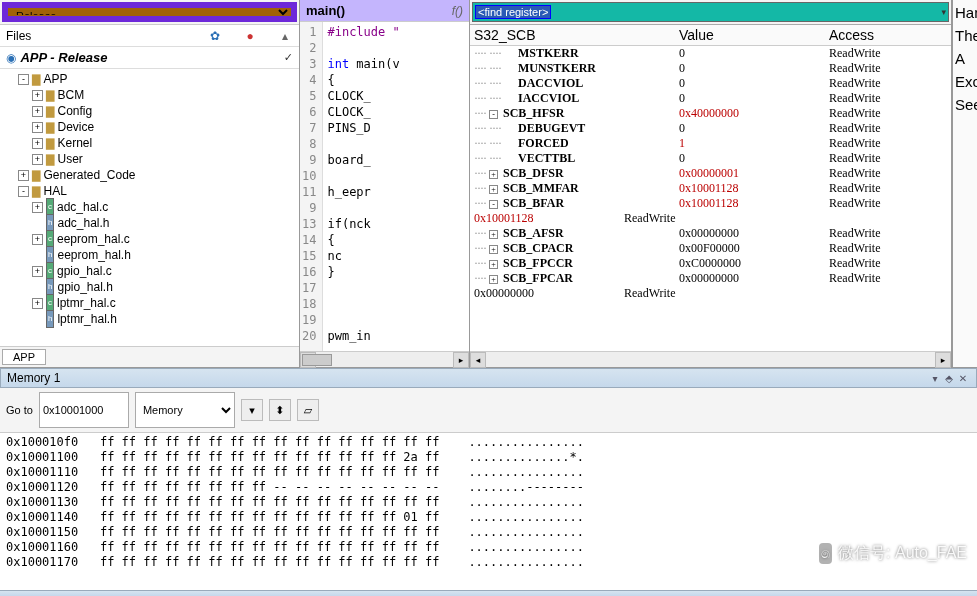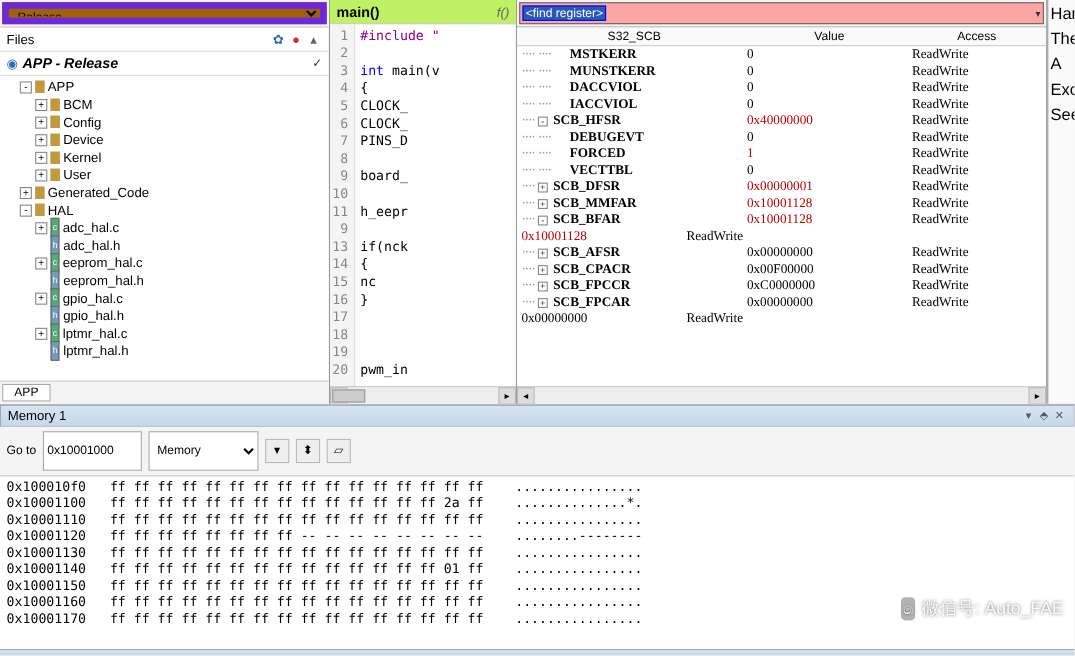--- a/index.html
+++ b/index.html
@@ -3,21 +3,21 @@
 <meta charset="utf-8">
 <style>
   * { box-sizing: border-box; margin: 0; padding: 0; }
   body { font-family: Tahoma, Arial, sans-serif; font-size: 11px; background: #f0f0f0; width: 977px; height: 596px; overflow: hidden; position: relative; }
   .container { display: flex; flex-direction: column; height: 596px; }
   .top-row { display: flex; height: 368px; border-bottom: 1px solid #999; }
   
   .left-panel { width: 300px; display: flex; flex-direction: column; border-right: 1px solid #999; background: #fff; }
   .release-bar { display: flex; padding: 2px; border-bottom: 1px solid #ccc; background:#f4f4f4; }
   .release-select { flex: 1; height: 20px; font-size: 11px; border: 6px solid #6d28d9; background: #a16207; padding: 1px 4px; }
-  .files-bar { display: flex; align-items: center; padding: 3px 6px; border-bottom: 1px solid #ddd; height: 22px; }
+  .files-bar { display: flex; align-items: center; padding: 3px 6px; border-bottom: 1px solid #ddd; height: 22px; gap: 19px; }
   .files-bar .label { flex: 1; font-size: 12px; }
   .files-bar .ico { width: 16px; text-align: center; font-size: 12px; }
   .gear { color: #2a6fb5; }
   .reddot { color: #c33; font-size: 14px; }
   .arrow { color: #666; font-size: 10px; }
   .app-header { padding: 3px 6px; border-bottom: 1px solid #ddd; display: flex; align-items: center; gap: 4px; }
   .app-header .cube { color: #2a6fb5; font-size: 12px; }
   .app-header .txt { font-size: 13px; font-weight: bold; font-style: italic; }
   .check { margin-left: auto; color: #333; }
   .tree { flex: 1; overflow: auto; padding: 2px 4px; font-size: 12px; line-height: 16px; }
@@ -25,40 +25,40 @@
   .tree-item .tg { display:inline-block; width:11px; height:11px; border:1px solid #888; text-align:center; line-height:9px; font-size:9px; margin-right:3px; background:#fff; }
   .tree-item .sp { display:inline-block; width:14px; }
   .tree-item .fold { color: #c19a3f; margin-right: 3px; font-size: 11px; }
   .tree-item .file { color: #fff; background:#888; border:1px solid #666; font-size:8px; padding:0 1px; margin-right:3px; }
   .tree-item .c { background:#5a7; }
   .tree-item .h { background:#79b; }
   .tab-bar { border-top: 1px solid #ccc; background:#f4f4f4; padding:2px; }
   .tab { display:inline-block; border:1px solid #aaa; background:#fff; padding:1px 10px; font-size:11px; }
   
   .code-panel { width: 170px; display:flex; flex-direction:column; border-right:1px solid #999; background:#fff; }
-  .code-title { padding: 2px 6px; border-bottom:1px solid #ccc; display:flex; align-items:center; background:#bef264; height:22px; }
+  .code-title { padding: 2px 6px; border-bottom:1px solid #ccc; display:flex; align-items:center; background:#c4b5fd; height:22px; }
   .code-title .t { font-size:13px; font-weight:bold; flex:1; }
   .code-title .fx { font-style:italic; color:#666; font-size:12px; }
   .code-body { flex:1; overflow:hidden; font-family: Consolas, monospace; font-size:12px; display:flex; }
   .gutter { background:#f4f4f4; border-right:1px solid #ddd; text-align:right; color:#888; padding:2px 6px 2px 2px; }
   .gutter div { height:16px; line-height:16px; }
   .codelines { padding:2px 4px; white-space:nowrap; overflow:hidden; }
   .codelines div { height:16px; line-height:16px; }
   .kw { color:#00f; }
   .pp { color:#808; }
   .scroll-h { height:16px; background:#eee; border-top:1px solid #ccc; position:relative; }
   .scroll-h .thumb { position:absolute; left:2px; top:2px; width:30px; height:12px; background:#ccc; border:1px solid #999; }
   .scroll-h .ar { position:absolute; top:0; width:16px; height:16px; background:#ddd; text-align:center; line-height:14px; font-size:9px; border:1px solid #bbb; }
   .scroll-h .al { left:0; } .scroll-h .arr { right:0; }
   
   .reg-panel { flex:1; display:flex; flex-direction:column; border-right:1px solid #999; background:#fff; }
   .find-bar { padding:2px; border-bottom:1px solid #aaa; background:#f4f4f4; }
-  .find-sel { width:100%; height:20px; border:1px solid #666; background:#fca5a5; color:#fff; font-size:11px; }
+  .find-sel { width:100%; height:20px; border:1px solid #666; background:#14b8a6; color:#fff; font-size:11px; }
   .find-sel .bluebox { background:#2a5ab5; padding:0 2px; border:1px solid #00f; }
-  .reg-head { display:flex; padding:2px 4px; border-bottom:1px solid #ccc; font-size:11px; background:#fafafa;text-align:center; }
+  .reg-head { display:flex; padding:2px 4px; border-bottom:1px solid #ccc; font-size:14px; background:#fafafa; }
   .reg-head .c1 { width:205px; } .reg-head .c2 { width:150px; } .reg-head .c3 { flex:1; }
   .reg-body { flex:1; overflow:auto; font-family: Liberation Serif, serif; font-size:12px; }
   .reg-row { display:flex; padding:0 4px; height:15px; line-height:15px; }
   .reg-row .n { width:205px; white-space:nowrap; }
   .reg-row .v { width:150px; }
   .reg-row .a { flex:1; }
   .reg-row .tg { display:inline-block; width:9px; height:9px; border:1px solid #888; text-align:center; line-height:7px; font-size:8px; margin-right:2px; background:#fff; }
   .reg-row .dots { color:#999; letter-spacing:-1px; }
   .bold { font-weight:bold; }
   .red { color:#b00; }

